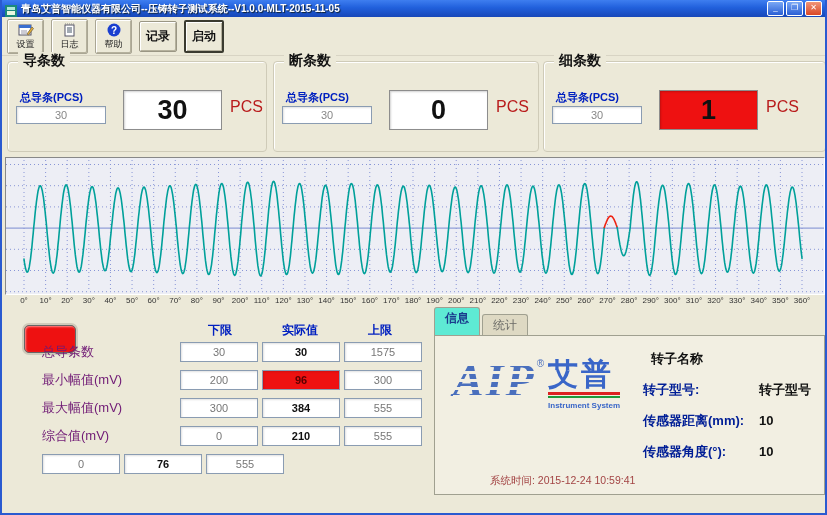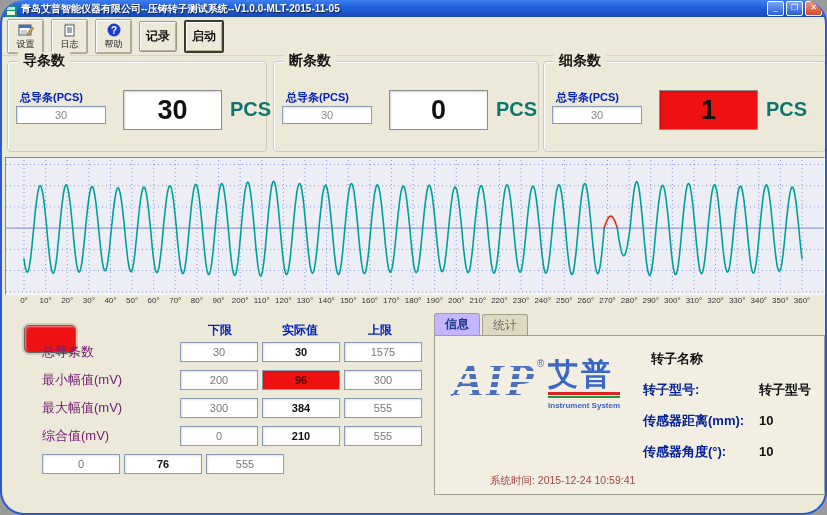--- a/index.html
+++ b/index.html
@@ -1,17 +1,17 @@
 <!DOCTYPE html>
 <html><head>
 <meta charset="utf-8">
 <style>
   html,body{margin:0;padding:0;background:#9a9a9a;font-family:"Liberation Sans","DejaVu Sans",sans-serif;}
   .window{position:relative;width:827px;height:515px;background:#ece9d8;overflow:hidden;
-          border-left:2px solid #2a5ad0;border-right:2px solid #2a5ad0;border-bottom:2px solid #2a5ad0;box-sizing:border-box;border-radius:24px;}
+          border-left:2px solid #2a5ad0;border-right:2px solid #2a5ad0;border-bottom:2px solid #2a5ad0;box-sizing:border-box;}
   
   .titlebar{position:absolute;left:0;top:0;width:100%;height:17px;
             background:linear-gradient(180deg,#3e7ef0 0%,#2160dc 45%,#1747b8 100%);
             display:flex;align-items:center;padding:0 3px;box-sizing:border-box;}
   .title-text{color:#fff;font-size:10px;font-weight:bold;margin-left:4px;white-space:nowrap;
               text-shadow:1px 1px 1px #123;}
   .app-icon{width:12px;height:12px;display:inline-block;}
   .win-btns{margin-left:auto;display:flex;gap:2px;}
   .wbtn{width:15px;height:13px;border-radius:2px;border:1px solid #fff;
         font-size:8px;line-height:11px;text-align:center;color:#fff;
@@ -34,21 +34,21 @@
   .gb-title{position:absolute;top:-10px;left:10px;background:#ece9d8;padding:0 5px;
             font-size:14px;font-weight:bold;color:#111;}
   .cnt-label{position:absolute;left:12px;top:28px;font-size:11px;font-weight:bold;color:#0020c0;}
   .cnt-input{position:absolute;left:8px;top:44px;width:88px;height:16px;background:#fff;
              border:1px solid #8a9cb2;box-shadow:inset 1px 1px 2px rgba(0,0,0,.12);
              font-size:11px;color:#888;text-align:center;line-height:16px;}
   .big-display{position:absolute;left:115px;top:28px;width:97px;height:38px;background:#fff;
                border:1px solid #8d8d8d;box-shadow:inset 1px 1px 2px rgba(0,0,0,.18);
                font-size:27px;font-weight:bold;color:#111;text-align:center;line-height:38px;}
   .big-display.alert{background:#ee1111;}
-  .pcs{position:absolute;left:222px;top:36px;font-size:20px;font-weight:bold;color:#0f766e;}
+  .pcs{position:absolute;left:222px;top:36px;font-size:16px;font-weight:normal;color:#b91c1c;}
   
   .chart{position:absolute;left:3px;top:157px;width:820px;height:152px;}
   .plot{width:818px;height:136px;background:#edeef5;border:1px solid #888;
         border-right-color:#fff;border-bottom-color:#fff;box-sizing:content-box;}
   .xlabels{position:relative;width:820px;height:14px;}
   .xlabels span{position:absolute;top:1px;transform:translateX(-50%);font-size:8px;color:#333;white-space:nowrap;}
   
   .lamp{position:absolute;left:22px;top:325px;width:50px;height:26px;background:#ee1111;
         border:1px solid #666;border-radius:5px;box-shadow:0 0 0 2px #cfcbbb, inset 1px 1px 2px #ff8a8a;}
   .limits{position:absolute;left:40px;top:322px;width:385px;}
@@ -60,21 +60,21 @@
   .lcell.actual{color:#111;font-weight:bold;}
   .lcell.alert{background:#ee1111;color:#5a0000;}
   .lhead{display:flex;height:16px;align-items:center;}
   .lhead .rlabel{width:138px;}
   .lhead span{width:80px;text-align:center;font-size:12px;font-weight:bold;color:#0020c0;}
   
   .info-panel{position:absolute;left:432px;top:315px;width:391px;height:182px;}
   .tabstrip{display:flex;height:20px;align-items:flex-end;}
   .tab{padding:2px 10px 1px;font-size:12px;border:1px solid #a0a090;border-bottom:none;
        border-radius:3px 3px 0 0;margin-right:2px;}
-  .tab.active{background:#c4b5fd;font-weight:bold;color:#1a3a8c;position:relative;top:1px;padding-bottom:3px;}
+  .tab.active{background:#5eead4;font-weight:bold;color:#1a3a8c;position:relative;top:1px;padding-bottom:9px;}
   .tab.inactive{background:#ded9c3;color:#6a6a66;}
   .tabbody{position:relative;height:160px;background:#f2efe2;border:1px solid #a0a090;box-sizing:border-box;}
   
   .logo{position:absolute;left:18px;top:22px;display:flex;align-items:flex-start;}
   .logo-aip{position:relative;font-style:italic;font-weight:bold;font-size:46px;line-height:46px;
             color:#4a6fbd;letter-spacing:2px;font-family:"Liberation Serif","DejaVu Serif",serif;}
   .logo-aip::after{content:"";position:absolute;inset:0;
             background:repeating-linear-gradient(180deg,transparent 0 5px,#f2efe2 5px 8px);}
   .logo-reg{font-size:10px;color:#4a6fbd;margin:0 2px 0 1px;}
   .logo-right{margin-left:2px;}

